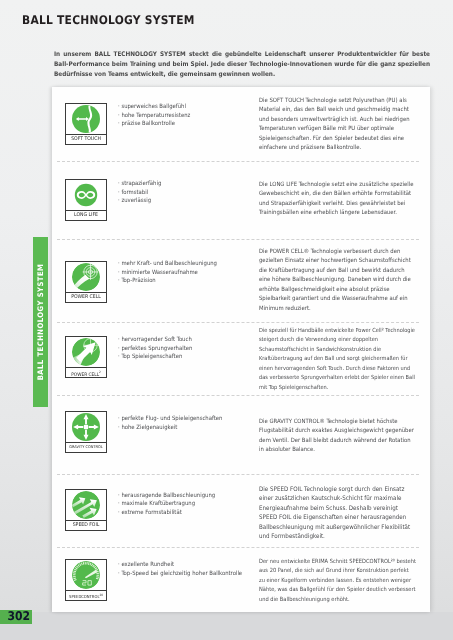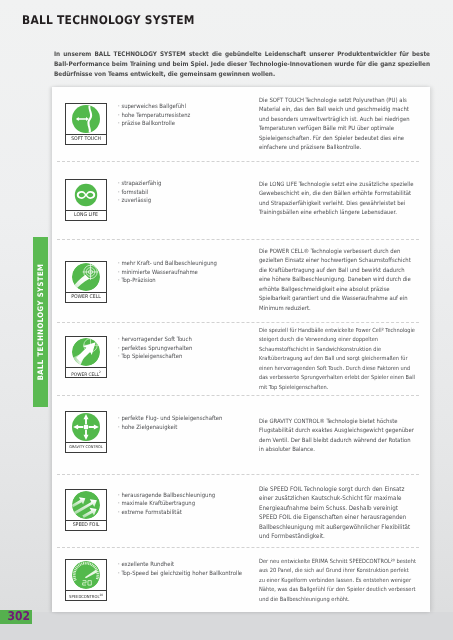--- a/index.html
+++ b/index.html
@@ -16,21 +16,21 @@
   .intro{position:absolute;left:54px;top:50px;width:376px;font-size:6.35px;line-height:9.9px;
         color:#4a4a4a;text-align:justify;font-weight:bold;}
   .card{position:absolute;left:52px;top:87px;width:378px;height:525px;background:#fefefe;
         box-shadow:-2px 0 3px rgba(0,0,0,0.10), 2px 0 4px rgba(0,0,0,0.10);}
   .tab{position:absolute;left:33px;top:237px;width:15px;height:170px;background:#5bba52;}
   .tab span{position:absolute;left:0;top:0;width:170px;height:15px;
         transform:rotate(-90deg);transform-origin:0 0;translate:0 170px;
         color:#fff;font-size:7.6px;font-weight:bold;letter-spacing:0.45px;
         text-align:center;line-height:15px;}
   .pagenum{position:absolute;left:0;top:610px;width:32px;height:14px;background:#55b04e;
-        color:#701a75;font-size:12px;font-weight:bold;line-height:13.5px;text-align:right;padding-right:2px;
+        color:#0f172a;font-size:12px;font-weight:bold;line-height:13.5px;text-align:right;padding-right:2px;
         box-sizing:border-box;letter-spacing:0;}
   .row{position:absolute;left:0;top:0;width:453px;}
   .sep{position:absolute;left:57px;width:362px;height:0;
         border-top:1px dashed #d2d2d2;}
   .badge{position:absolute;left:65px;width:42px;height:42px;border:1px solid #3b3b3b;
         box-sizing:border-box;background:#fff;}
   .badge-icon{position:absolute;left:6px;top:1px;width:28px;height:28px;}
   .badge-label{position:absolute;left:0;bottom:0;width:40px;height:8.6px;border-top:1.3px solid #3b3b3b;
         line-height:8.8px;text-align:center;color:#2b2b2b;letter-spacing:0;white-space:nowrap;overflow:hidden;}
   .badge-label sup{font-size:3px;vertical-align:super;}

